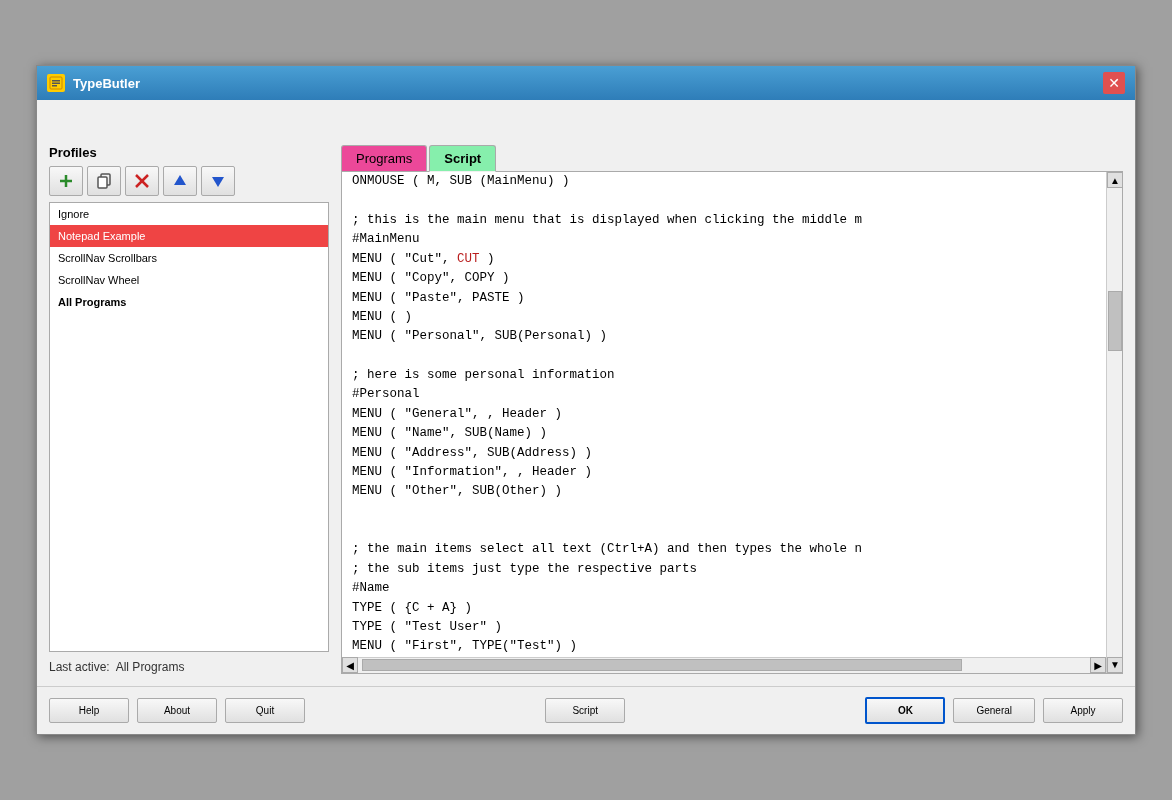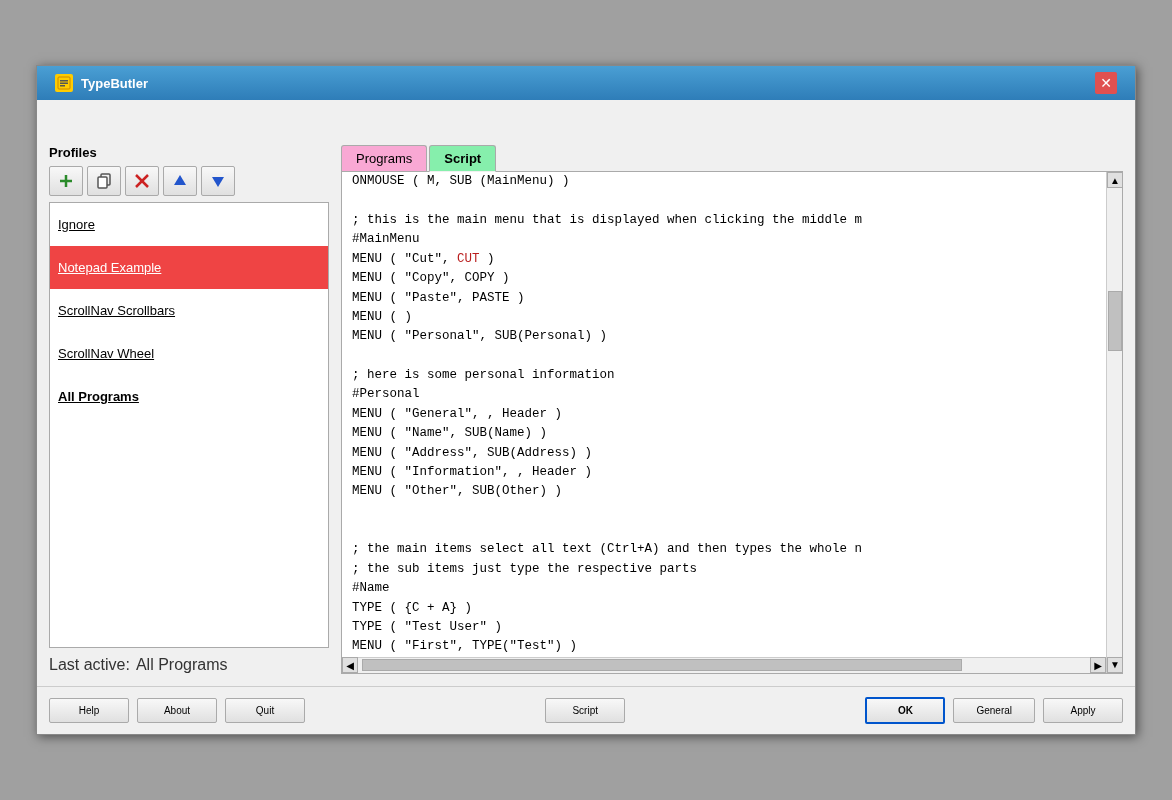--- a/index.html
+++ b/index.html
@@ -17,21 +17,21 @@
     .window {
       width: 1100px;
       background: #f0f0f0;
       border: 1px solid #888;
       box-shadow: 2px 2px 10px rgba(0,0,0,0.5);
     }
 
     .title-bar {
       background: linear-gradient(to bottom, #4a9fd4, #2e7db8);
       color: white;
-      padding: 6px 18px;
+      padding: 6px 10px;
       display: flex;
       align-items: center;
       justify-content: space-between;
       height: 34px;
     }
 
     .title-bar-left {
       display: flex;
       align-items: center;
       gap: 8px;
@@ -117,37 +117,36 @@
 
     .profiles-list {
       border: 1px solid #aaa;
       background: white;
       flex: 1;
       min-height: 440px;
       overflow-y: auto;
     }
 
     .profile-item {
-      padding: 14px 8px;
-      cursor: pointer;
-      font-size: 13px;
+      padding: 5px 8px;
+      cursor: pointer;
+      font-size: 11px;
       color: #000;
-      text-decoration: underline;
     }
 
     .profile-item.selected {
       background: #ef4444;
       color: white;
     }
 
     .profile-item.bold { font-weight: bold; }
 
     .last-active {
       margin-top: 8px;
-      font-size: 16px;
+      font-size: 12px;
       color: #333;
       display: flex;
       gap: 6px;
     }
 
     
     .right-panel {
       flex: 1;
       display: flex;
       flex-direction: column;
@@ -157,21 +156,21 @@
       display: flex;
       align-items: flex-end;
       border-bottom: 1px solid #aaa;
       margin-bottom: 0;
     }
 
     .tab {
       padding: 5px 14px;
       border: 1px solid #aaa;
       border-bottom: none;
-      background: #f9a8d4;
+      background: #ec4899;
       cursor: pointer;
       font-size: 13px;
       margin-right: 2px;
       border-radius: 3px 3px 0 0;
     }
 
     .tab.active {
       background: #86efac;
       border-bottom: 1px solid #f0f0f0;
       margin-bottom: -1px;

